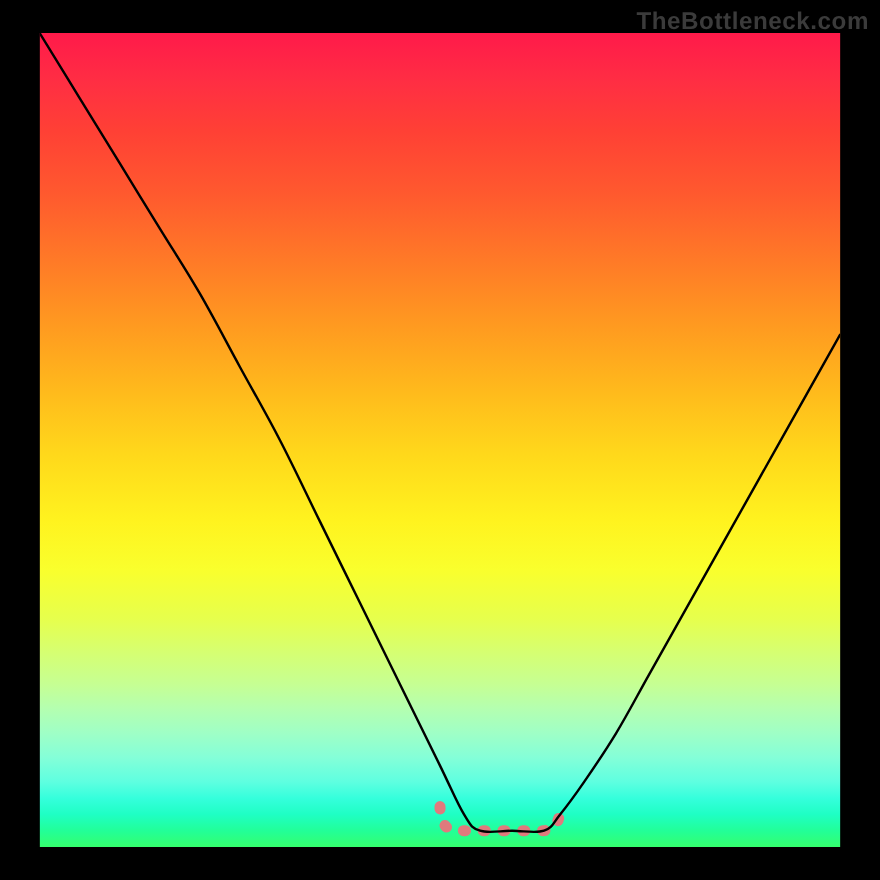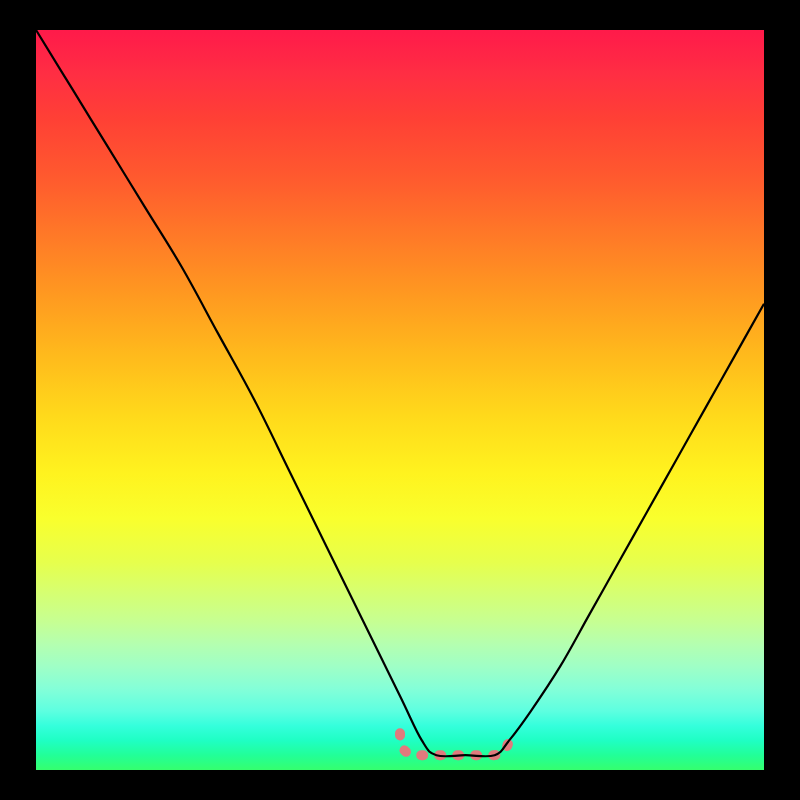--- a/index.html
+++ b/index.html
@@ -83,20 +83,21 @@
   .main-curve {
     stroke: #000;
     stroke-width: 2.2;
     fill: none;
   }
 </style>
 </head>
 <body>
 
 <div class="frame">
+  <div class="watermark">TheBottleneck.com</div>
 
   <div class="plot">
     <div class="gradient"></div>
 
     <svg class="curve" viewBox="0 0 728 740" preserveAspectRatio="none">
       <path id="valley-path" class="valley-marker" d="M 364 703.2 Q 364 725.2 380 725.2 L 457.2 725.2 Q 473.2 725.2 473.2 703.2"></path>
       <path id="main-path" class="main-curve" d="M 0 0 C 6.552 10.655999999999988, 23.296 37.887999999999934, 36.4 59.19999999999993 C 49.504 80.51199999999993, 59.696 97.08799999999997, 72.8 118.39999999999998 C 85.904 139.712, 96.096 156.28800000000004, 109.2 177.60000000000002 C 122.304 198.912, 132.49599999999998 214.15599999999995, 145.6 236.79999999999995 C 158.704 259.44399999999996, 168.896 279.42400000000004, 182 303.40000000000003 C 195.104 327.37600000000003, 205.29600000000002 344.692, 218.4 370 C 231.504 395.308, 241.696 417.36, 254.79999999999998 444 C 267.904 470.64, 278.096 491.36, 291.2 518 C 304.304 544.64, 314.49600000000004 565.36, 327.6 592 C 340.704 618.64, 353.5168 644.688, 364 666 C 374.4832 687.312, 379.288 699.7439999999999, 385.84000000000003 710.4 C 392.39200000000005 721.056, 392.53760000000005 722.5360000000001, 400.40000000000003 725.2 C 408.2624 727.864, 419.03679999999997 725.2, 429.52 725.2 C 440.0032 725.2, 450.7776 727.864, 458.64 725.2 C 466.50239999999997 722.5360000000001, 466.64799999999997 718.3919999999999, 473.2 710.4 C 479.752 702.408, 485.8672 694.12, 495.04 680.8 C 504.2128 667.4799999999999, 513.6768 653.716, 524.16 636.4 C 534.6432 619.084, 542.7968 603.248, 553.28 584.6 C 563.7632 565.952, 571.9168 551.448, 582.4 532.8 C 592.8832 514.1519999999999, 601.0368 499.64799999999997, 611.52 481 C 622.0032 462.35200000000003, 630.1568 447.84799999999996, 640.64 429.2 C 651.1232 410.552, 659.2768 396.04800000000006, 669.76 377.40000000000003 C 680.2432 358.752, 688.3968 344.248, 698.88 325.59999999999997 C 709.3632 306.95199999999994, 722.7584 283.124, 728 273.8"></path>
     </svg>
   </div>
 </div>

